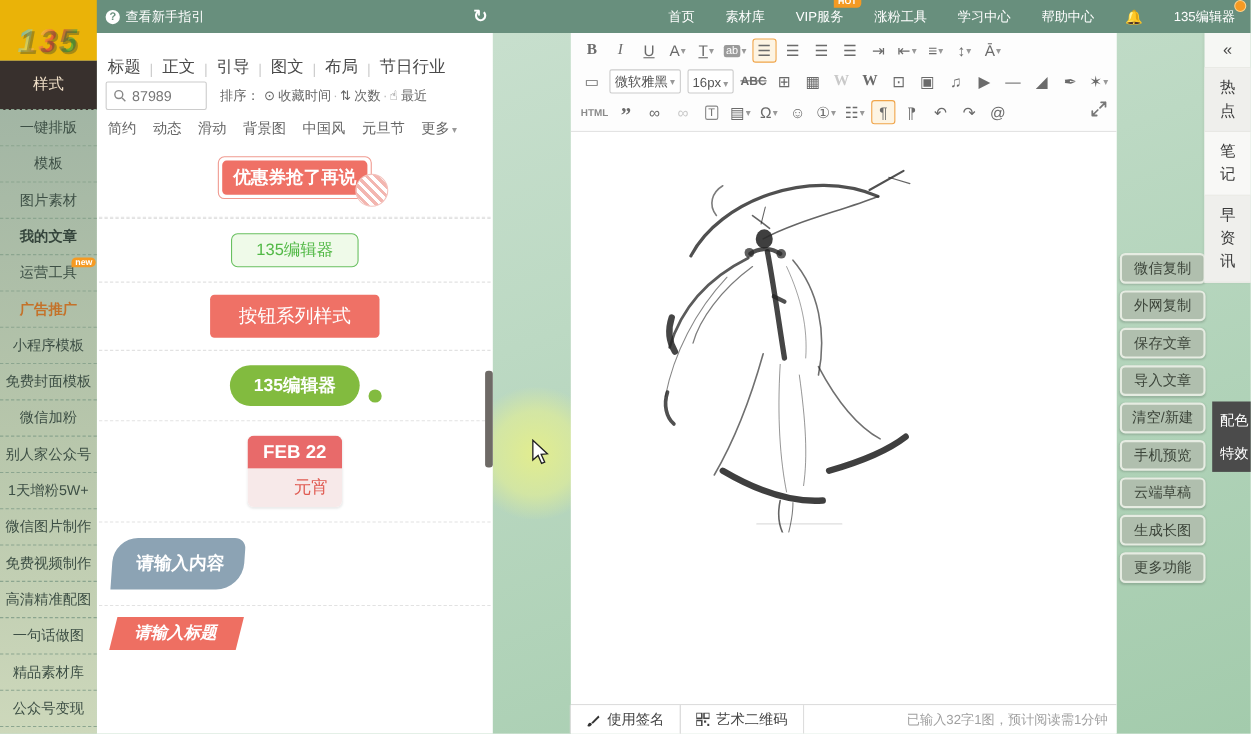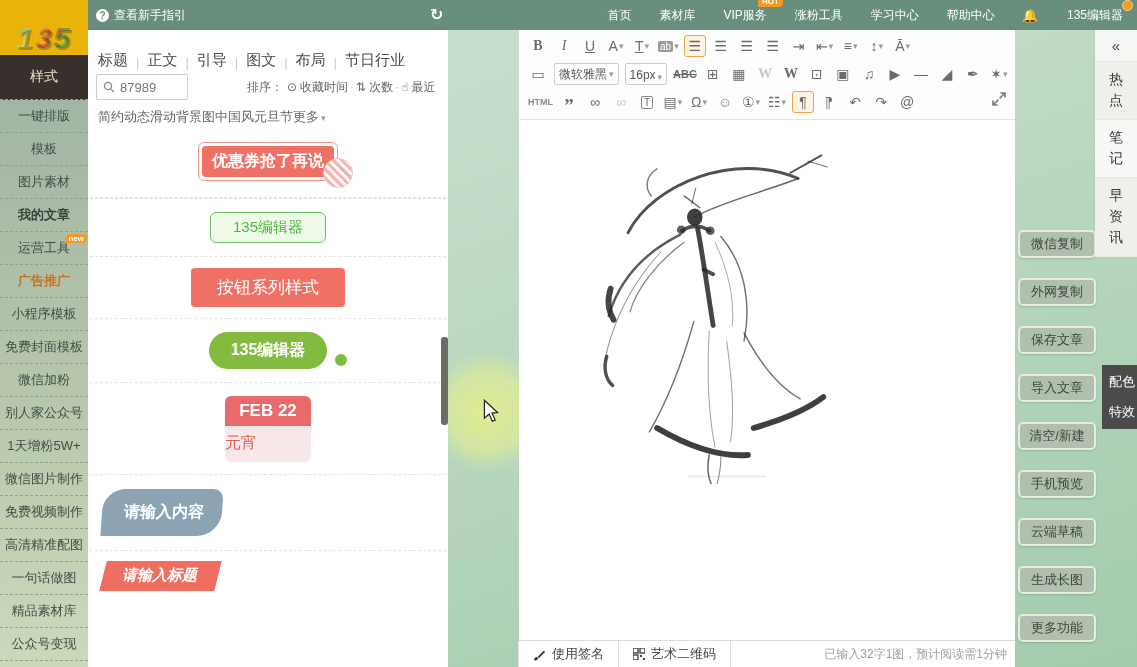--- a/index.html
+++ b/index.html
@@ -39,29 +39,29 @@
   .side-item.active { height:45px; background:#38302d; color:#eeddc6; font-size:14px; }
   .side-item.bold { font-weight:bold; color:#35453c; }
   .side-item.accent { color:#c4722a; font-weight:bold; }
   .new-badge { position:absolute; right:1px; top:2px; background:#f59a23; color:#fff;
     font-size:8px; padding:0 3px; border-radius:5px 5px 5px 0; font-weight:bold; }
   
   .panel { position:absolute; left:88px; top:30px; width:360px; height:637px; background:#fff; z-index:10; overflow:hidden; }
   .panel-tabs { display:flex; align-items:flex-end; height:40px; padding:0 0 0 10px; font-size:15px; color:#4a4a4a; }
   .panel-tab { cursor:pointer; white-space:nowrap; }
   .tab-sep { color:#ccc; margin:0 8px; font-size:13px; }
-  .search-row { display:flex; align-items:center; height:34px; padding-left:8px;gap:47px; }
+  .search-row { display:flex; align-items:center; height:34px; padding-left:8px; }
   .search-box { display:flex; align-items:center; gap:5px; width:92px; height:26px;
     border:1px solid #ccc; border-radius:2px; padding:0 6px; background:#fff; }
   .search-box svg { flex:none; }
   .search-val { font-size:13px; color:#777; }
   .sort-row { display:flex; align-items:center; gap:4px; font-size:12px; color:#666; margin-left:12px; }
   .sort-opt { display:flex; align-items:center; gap:3px; cursor:pointer; white-space:nowrap; }
   .sort-dot { color:#bbb; margin:0 2px; }
-  .filter-row { display:flex; align-items:center; height:26px; padding-left:10px;
+  .filter-row { display:flex; align-items:center; gap:15px; height:26px; padding-left:10px;
     font-size:13px; color:#666; }
   .filter-item { cursor:pointer; white-space:nowrap; }
   .caret { font-size:9px; color:#999; margin-left:2px; }
   .samples { position:relative; height:537px; }
   .divider { border-top:1px dashed #e2e2e2; margin:0 2px; }
   .sample-block { display:flex; justify-content:center; }
   
   .coupon-wrap { margin:12px auto 16px; position:relative; border:1px solid #f09a90;
     background:#fff; padding:3px; border-radius:6px; cursor:pointer; }
   .coupon-inner { background:#ef7166; color:#fff; font-weight:bold; font-size:16px;
@@ -81,21 +81,21 @@
     border:none; border-radius:4px; padding:8px 26px; cursor:pointer; white-space:nowrap; }
   
   .pill-row { position:relative; width:150px; margin:13px auto; }
   .pillbtn { display:block; background:#82bb3f; color:#fff; font-weight:bold; font-size:16px;
     border:none; border-radius:19px; padding:8px 22px; cursor:pointer; white-space:nowrap; }
   .pill-dot { position:absolute; right:-4px; bottom:3px; width:12px; height:12px; border-radius:50%; background:#82bb3f; }
   
   .calendar { width:86px; margin:13px auto; border-radius:6px; overflow:hidden; cursor:pointer;
     box-shadow:0 1px 2px rgba(0,0,0,.08); }
   .cal-head { background:#e86a6a; color:#fff; font-weight:bold; font-size:17px; text-align:center; padding:5px 0; }
-  .cal-body { background:#f7e9e9; color:#e05b52; font-size:16px; text-align:left; padding:7px 0; }
+  .cal-body { background:#f7e9e9; color:#e05b52; font-size:16px; text-align:right; padding:7px 12px; }
   
   .bubble { margin:14px 0 14px 14px; display:inline-block; background:#8ca3b4; color:#fff;
     font-weight:bold; font-size:16px; padding:13px 18px 13px 22px;
     border-radius:22px 10px 24px 0; transform:skewX(-4deg); cursor:pointer; white-space:nowrap; }
   
   .partial-title { margin:10px 0 0 14px; display:inline-block; background:#ee6f62; color:#fff;
     font-weight:bold; font-size:15px; padding:5px 20px 14px; transform:skewX(-14deg); cursor:pointer; white-space:nowrap; }
   
   .panel-scrollbar { position:absolute; left:441px; top:337px; width:7px; height:88px;
     background:#6e6a66; border-radius:3px; z-index:15; cursor:pointer; }
@@ -128,21 +128,21 @@
   .fullscreen { position:absolute; right:2px; top:3px; cursor:pointer; }
   .canvas { flex:1; position:relative; background:#fff; overflow:hidden; }
   .ink { position:absolute; left:80px; top:16px; }
   
   .statusbar { height:27px; border-top:1px solid #ddd; display:flex; align-items:stretch; background:#fff; }
   .status-tab { display:flex; align-items:center; gap:6px; padding:0 14px; font-size:13px; color:#444;
     border:1px solid #ddd; border-top:none; border-bottom:none; margin-left:-1px; cursor:pointer; white-space:nowrap; }
   .status-stats { margin-left:auto; align-self:center; font-size:12px; color:#a0a0a0; padding-right:8px; white-space:nowrap; }
   
   .right-actions { position:absolute; left:1018px; top:230px; width:78px; z-index:20;
-    display:flex; flex-direction:column; gap:20px; }
+    display:flex; flex-direction:column; gap:6px; }
   .action-btn { height:28px; background:#b0bfae; border:2px solid #e6ece2; border-radius:5px;
     color:#3c453a; font-size:13px; display:flex; align-items:center; justify-content:center;
     cursor:pointer; box-shadow:0 1px 2px rgba(0,0,0,.15); white-space:nowrap; }
   
   .right-rail { position:absolute; left:1095px; top:30px; width:42px; background:#f6f7f4;
     z-index:20; box-shadow:-1px 0 2px rgba(0,0,0,.05); }
   .rail-collapse { height:32px; display:flex; align-items:center; justify-content:center;
     font-size:15px; color:#444; cursor:pointer; border-bottom:1px solid #e8e8e4; }
   .rail-item { padding:9px 0; display:flex; flex-direction:column; align-items:center; gap:3px;
     font-size:14px; color:#3a3a3a; border-bottom:1px solid #e8e8e4; cursor:pointer; background:#efefec; }

